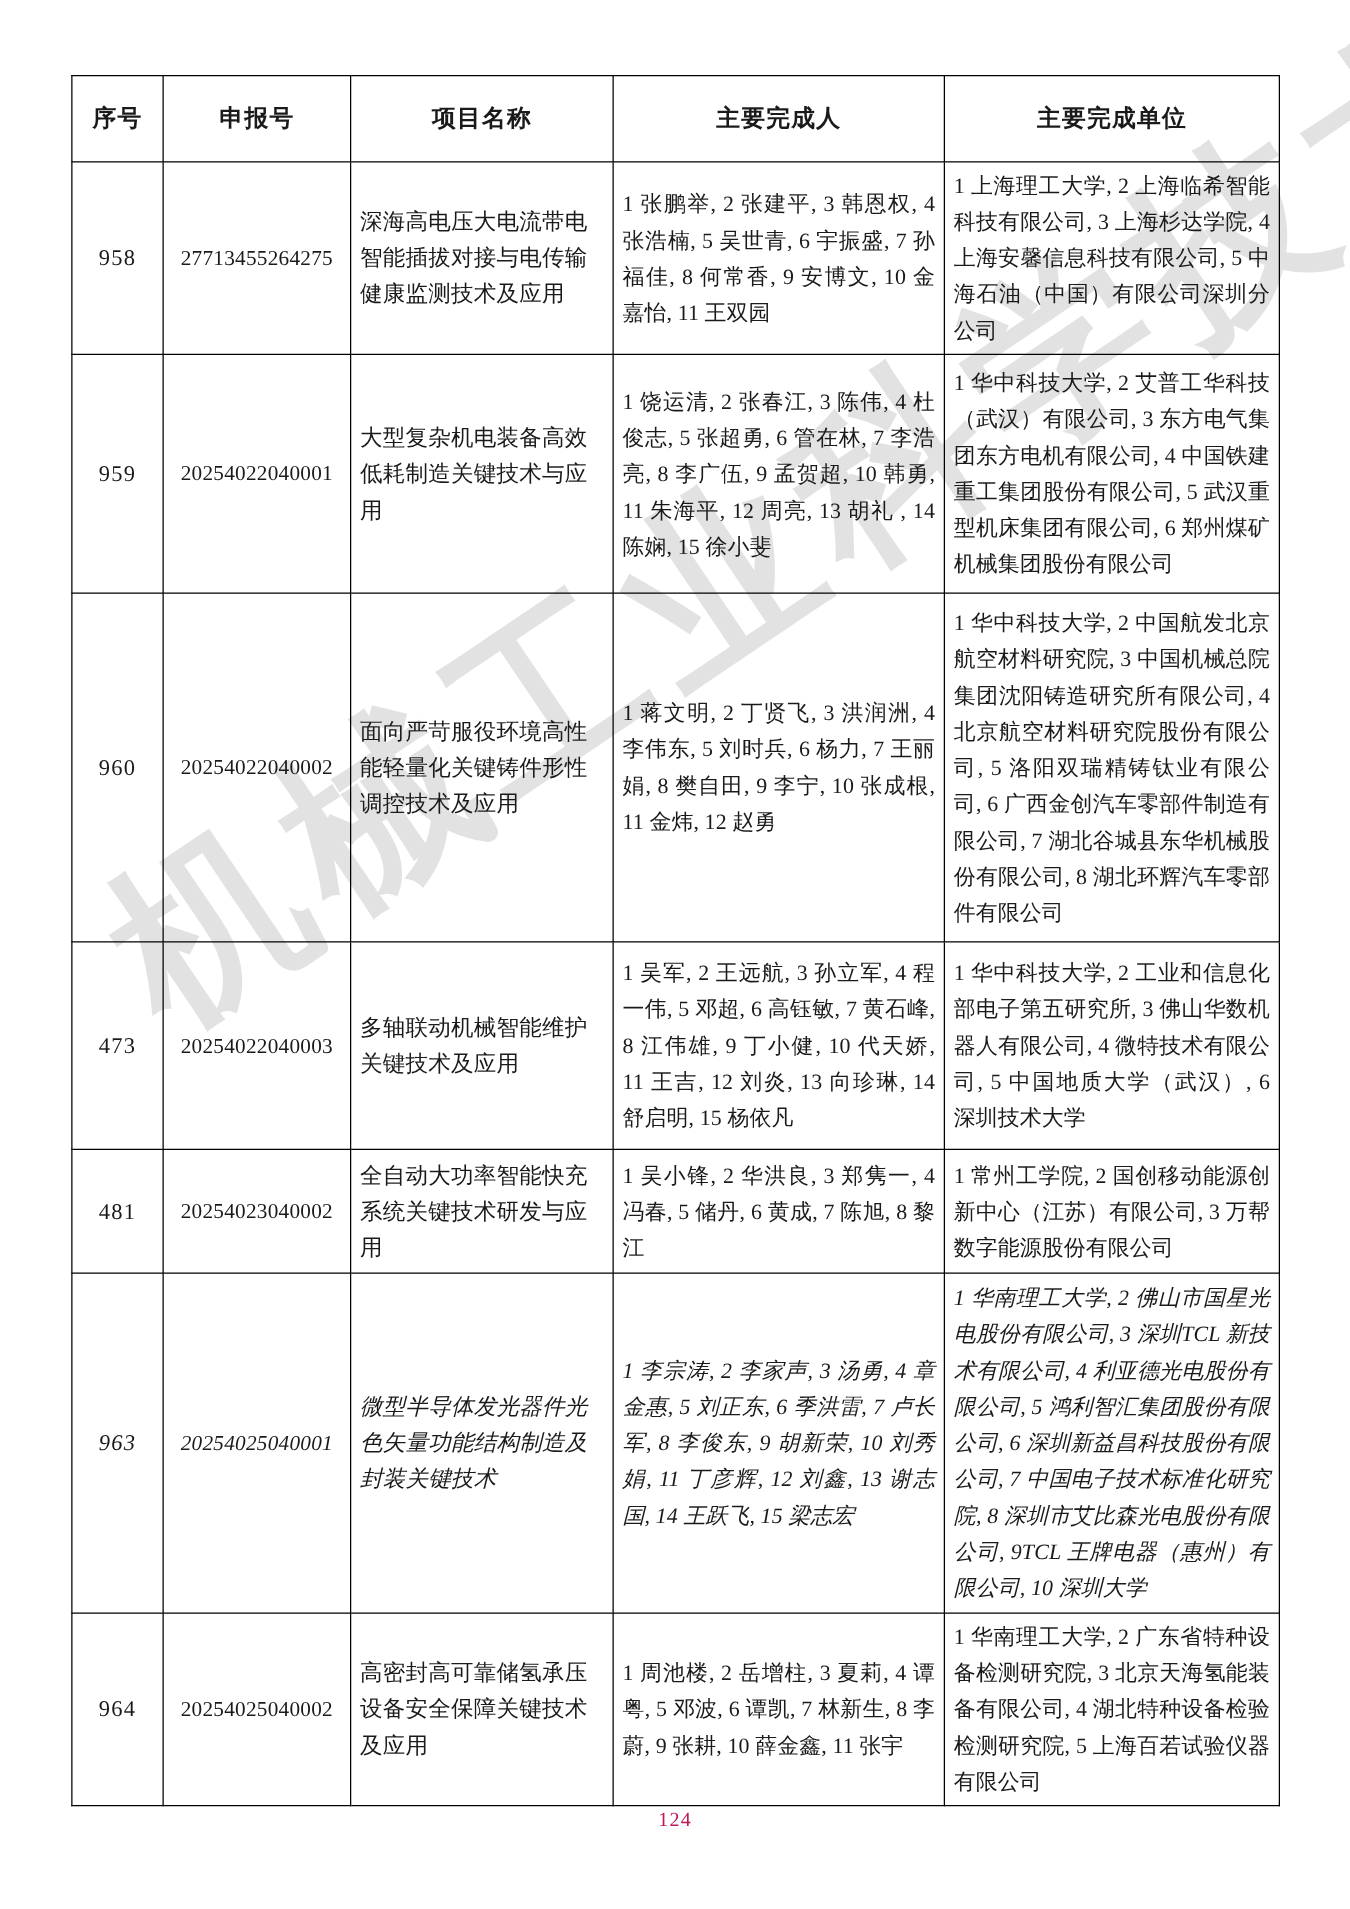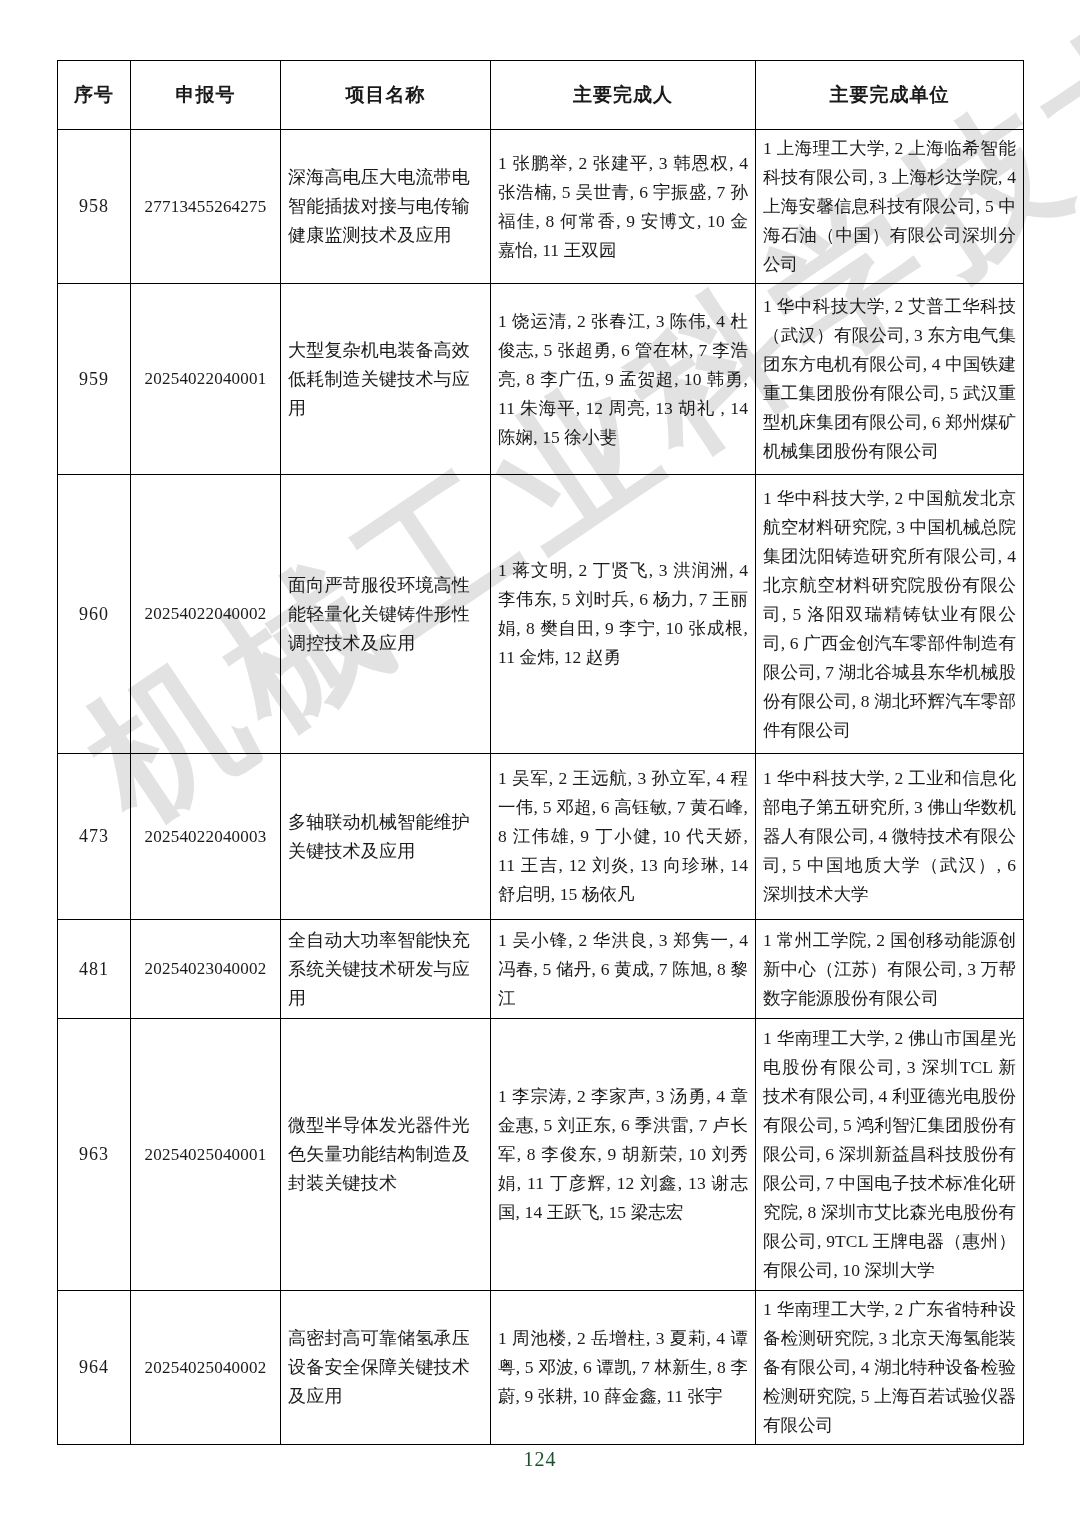--- a/index.html
+++ b/index.html
@@ -117,31 +117,31 @@
     line-height: 1.66;
     letter-spacing: 0.1px;
   }
 
   
   tr.r958 td { height: 135px; }
   tr.r959 td { height: 182px; }
   tr.r960 td { height: 270px; }
   tr.r961 td { height: 157px; }
   tr.r962 td { height: 90px;  }
-  tr.r963 td { height: 263px; }
+  tr.r963 td { height: 263px; font-style: italic; }
   tr.r964 td { height: 123px; }
 
   #page-number {
     position: absolute;
     left: 0;
     top: 1448px;
     width: 1080px;
     text-align: center;
-    font-size: 20px;
-    color: #14532d;
+    font-size: 16px;
+    color: #be185d;
     letter-spacing: 1px;
   }
 </style>
 </head>
 <body>
 
 <div id="watermark">
   <div class="wm-text">机械工业科学技术奖</div>
 </div>
 

